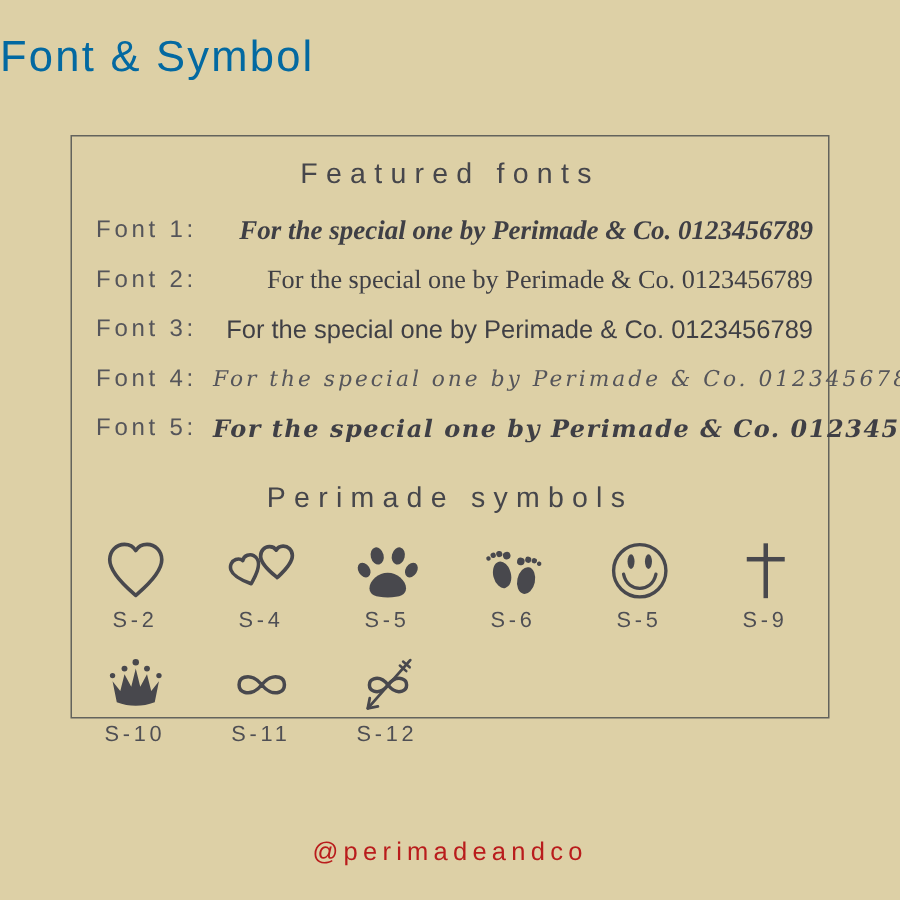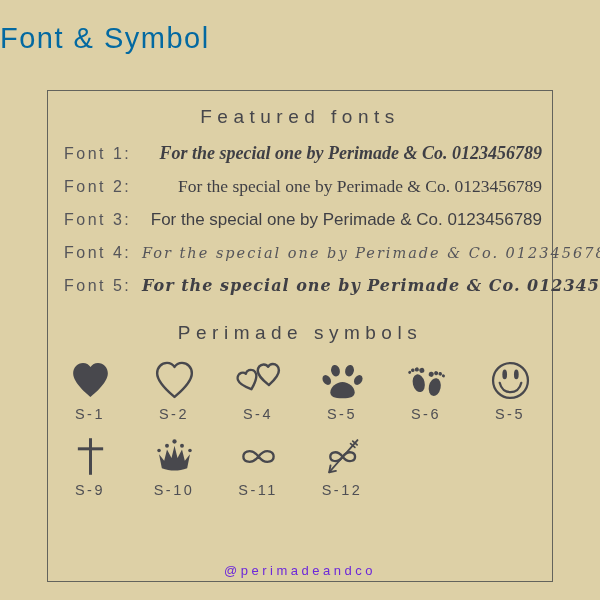--- a/index.html
+++ b/index.html
@@ -8,21 +8,21 @@
   body {
     width:600px; height:600px; position:relative; overflow:hidden;
     background:var(--bg); color:var(--ink);
     font-family:"Liberation Sans", sans-serif;
   }
   .title {
     position:absolute; top:22px; left:0; right:0; 
     font-size:29px; font-weight:400; letter-spacing:1.5px; color:#0369a1;
   }
   .panel {
-    position:absolute; left:47px; top:90px; width:506px; height:492px;
+    position:absolute; left:47px; top:90px; width:506px; height:389px;
     border:1px solid var(--border);
   }
   .sec-heading {
     text-align:center; font-size:19px; letter-spacing:5.5px;
     color:#46464b; font-weight:500; margin:0;
   }
   .h-fonts { margin-top:15px; }
   .h-symbols { margin-top:20px; }
   .font-rows { margin-top:9px; padding:0 10px; }
   .font-row { display:flex; align-items:center; height:33px; padding-left:6px; }
@@ -36,21 +36,21 @@
   .symbol-grid {
     display:grid; grid-template-columns:repeat(6,1fr);
     margin-top:14px; row-gap:12px;
   }
   .symbol-cell { display:flex; flex-direction:column; align-items:center; gap:3px; }
   .sym-icon { width:45px; height:45px; color:var(--ink); }
   .sym-icon svg { width:100%; height:100%; display:block; }
   .sym-label { font-size:14.5px; letter-spacing:2.5px; color:#4f4f54; }
   .handle {
     position:absolute; bottom:22px; left:0; right:0; text-align:center;
-    font-size:13px; letter-spacing:3.5px; color:#6d28d9;
+    font-size:17px; letter-spacing:3.5px; color:#b91c1c;
   }
 </style>
 </head>
 <body>
 
 <div class="title">Font &amp; Symbol</div>
 
 <div class="panel">
 
   <h2 class="sec-heading h-fonts">Featured fonts</h2>
@@ -75,28 +75,20 @@
     <div class="font-row">
       <span class="font-label">Font 5:</span>
       <span class="font-sample font-5">For the special one by Perimade &amp; Co. 0123456789</span>
     </div>
   </div>
 
   <h2 class="sec-heading h-symbols">Perimade symbols</h2>
 
   <div class="symbol-grid">
 
-    <div class="symbol-cell">
-      <span class="sym-icon">
-        <svg viewBox="0 0 48 48">
-            <path fill="currentColor" d="M24 41.5 C21.5 39.2 5.5 26.8 5.5 16.2 C5.5 9.8 10.2 5.2 16 5.2 C19.4 5.2 22.4 6.9 24 9.6 C25.6 6.9 28.6 5.2 32 5.2 C37.8 5.2 42.5 9.8 42.5 16.2 C42.5 26.8 26.5 39.2 24 41.5 Z"></path>
-          </svg>
-      </span>
-      <span class="sym-label">S-1</span>
-    </div>
 
     <div class="symbol-cell">
       <span class="sym-icon">
         <svg viewBox="0 0 48 48">
             <path fill="none" stroke="currentColor" stroke-width="2.6" stroke-linejoin="round" d="M24 41.5 C21.5 39.2 5.5 26.8 5.5 16.2 C5.5 9.8 10.2 5.2 16 5.2 C19.4 5.2 22.4 6.9 24 9.6 C25.6 6.9 28.6 5.2 32 5.2 C37.8 5.2 42.5 9.8 42.5 16.2 C42.5 26.8 26.5 39.2 24 41.5 Z"></path>
           </svg>
       </span>
       <span class="sym-label">S-2</span>
     </div>
 

